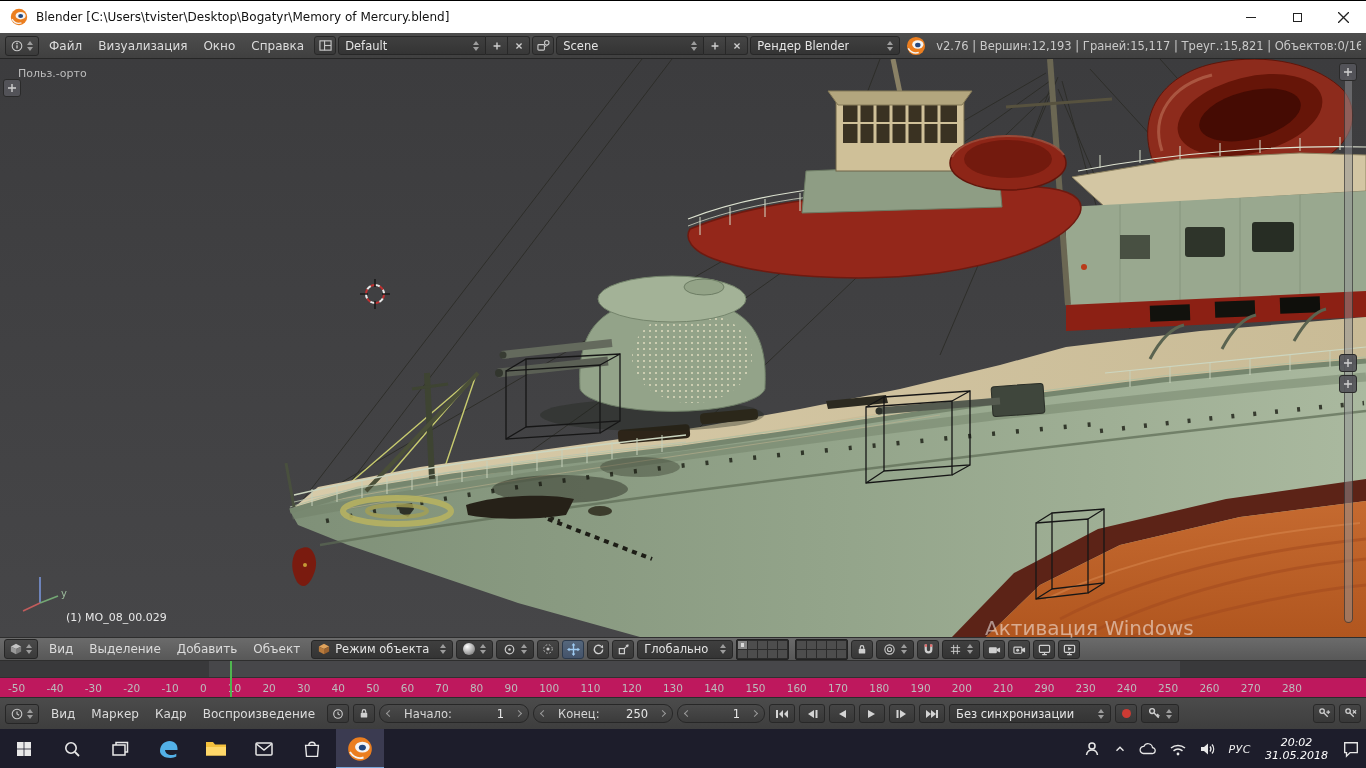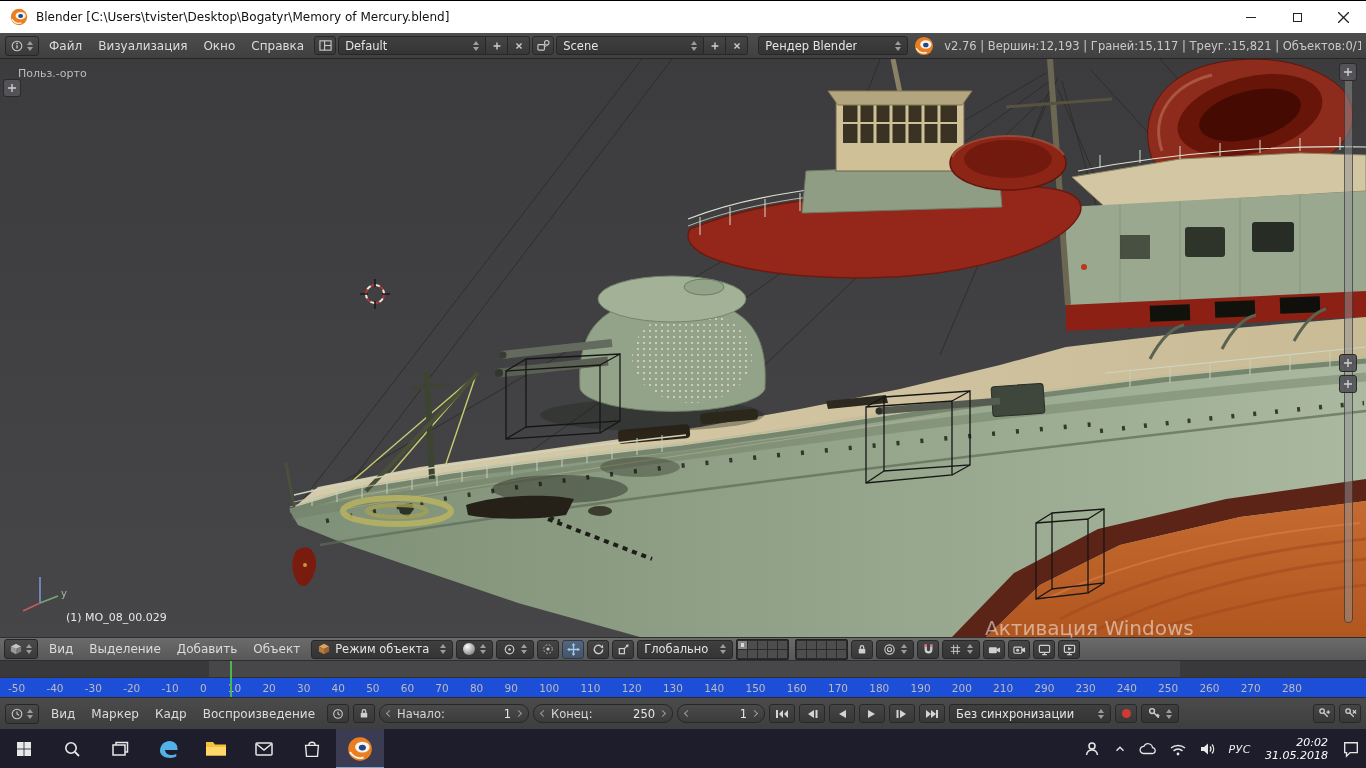--- a/index.html
+++ b/index.html
@@ -34,21 +34,21 @@
   .dd .val { overflow:hidden; }
   .updown { display:flex; flex-direction:column; gap:2px; margin-left:auto; }
   .tri-up   { width:0; height:0; border-left:3px solid transparent; border-right:3px solid transparent; border-bottom:4px solid #9d9d9d; }
   .tri-down { width:0; height:0; border-left:3px solid transparent; border-right:3px solid transparent; border-top:4px solid #9d9d9d; }
   .block { display:inline-flex; flex:none; }
   .block .dd { border-radius:3px 0 0 3px; }
   .block .btn { border-radius:0; border-left:none; }
   .block .btn:last-child { border-radius:0 3px 3px 0; }
 
   .numfield { height:19px; background:linear-gradient(#4a4a4a,#3b3b3b); border:1px solid #272727; border-radius:9px;
-              display:inline-flex; align-items:center; padding:0 7px; gap:5px; font-size:11.5px; color:#e6e6e6; flex:none; }
+              display:inline-flex; align-items:center; padding:0 7px; gap:12px; font-size:11.5px; color:#e6e6e6; flex:none; }
   .numfield .lbl { color:#d6d6d6; }
   .numfield .val { margin-left:auto; }
   .chev { width:5px; height:5px; border-left:1.4px solid #9a9a9a; border-bottom:1.4px solid #9a9a9a; flex:none; }
   .chev.l { transform:rotate(45deg); }
   .chev.r { transform:rotate(225deg); }
 
   .ball { width:12px; height:12px; border-radius:50%; background:radial-gradient(circle at 35% 30%, #ffffff, #8a8a8a 75%); flex:none; }
   .stats { flex:1; overflow:hidden; white-space:nowrap; font-size:11.5px; color:#c9c9c9; margin-left:4px; }
 
   .layers { display:flex; gap:6px; flex:none; }
@@ -65,38 +65,38 @@
   .viewport svg.scene { position:absolute; left:0; top:0; }
   .vp-label  { position:absolute; left:18px; top:8px;  font-size:11px; color:#bdbdbd; }
   .vp-object { position:absolute; left:66px; top:552px; font-size:11px; color:#e8e8e8; }
   .axis-y-label { position:absolute; left:61px; top:529px; font-size:10px; color:#9dbd9d; }
   .scrollbar-v { position:absolute; right:13px; top:16px; width:9px; height:548px; background:rgba(145,145,150,.5); border:1px solid rgba(25,25,25,.55); border-radius:5px; }
   .plus-tab { position:absolute; width:18px; height:18px; background:rgba(85,85,90,.92); border:1px solid #2a2a2a; border-radius:3px; display:flex; align-items:center; justify-content:center; }
 
   
   .tl-canvas { position:absolute; top:660px; left:0; width:100%; height:16px; background:#39393b; z-index:2; }
   .tl-range  { position:absolute; left:209px; top:0; width:971px; height:16px; background:#47474a; }
-  .tl-ruler  { position:absolute; top:676px; left:0; width:100%; height:20px; background:#1d4ed8; border-top:1px solid #303030;
+  .tl-ruler  { position:absolute; top:676px; left:0; width:100%; height:20px; background:#be185d; border-top:1px solid #303030;
                display:flex; justify-content:space-between; align-items:center; padding:0 64px 0 8px; z-index:2; }
   .rnum { font-size:10.5px; color:#bcbcbc; }
   .frame-cursor { position:absolute; left:230px; top:660px; width:2px; height:36px; background:#4fb54f; z-index:4; }
 
   
   .watermark { position:absolute; left:985px; top:615px; z-index:60; pointer-events:none; }
   .wm1 { font-size:20px; color:rgba(255,255,255,.5); }
   .wm2,.wm3 { font-size:12.5px; color:rgba(255,255,255,.42); margin-top:5px; }
 
   
   .taskbar { position:absolute; top:728px; left:0; width:100%; height:40px; background:#1d1d2b; display:flex; align-items:stretch; z-index:70; }
   .tb-btn { width:48px; display:flex; align-items:center; justify-content:center; flex:none; }
   .tb-btn.active { background:#3b3b51; box-shadow:inset 0 -2px 0 #7aa7d8; }
   .tray { display:flex; align-items:center; flex:none; padding-right:0;font-style:italic; }
   .tray-item { display:flex; align-items:center; justify-content:center; height:40px; padding:0 6px; color:#f0f0f0; }
   .lang { font-size:11px; letter-spacing:.5px; }
-  .clock { display:flex; flex-direction:column; align-items:flex-end; justify-content:center; font-size:11px; line-height:13px; color:#fff; padding:0 8px; }
+  .clock { display:flex; flex-direction:column; align-items:center; justify-content:center; font-size:11px; line-height:13px; color:#fff; padding:0 8px; }
   .i { display:block; }
 </style>
 </head>
 <body>
 
 <div class="window">
 
   <div class="titlebar">
     <span class="appicon">
       <svg class="i" width="18" height="18" viewBox="0 0 22 22">
@@ -183,21 +183,21 @@
           <svg class="i" width="12" height="12" viewBox="0 0 14 14">
             <path d="M7,3 V11 M3,7 H11" stroke="#cfcfcf" stroke-width="1.6"></path>
           </svg>
         </span>
       <span class="btn">
           <svg class="i" width="12" height="12" viewBox="0 0 14 14">
             <path d="M4,4 L10,10 M10,4 L4,10" stroke="#cfcfcf" stroke-width="1.5"></path>
           </svg>
         </span>
     </span>
-    <span class="dd" style="width:150px; margin-left:8px">
+    <span class="dd" style="width:150px; ">
       <span class="val">Рендер Blender</span>
       <span class="updown">
           <i class="tri-up"></i>
           <i class="tri-down"></i>
         </span>
     </span>
     <span style="margin:0 4px; flex:none">
       <svg class="i" width="20" height="20" viewBox="0 0 22 22">
           <circle cx="11" cy="11" r="10" fill="#eb7e1f"></circle>
           <ellipse cx="13" cy="9.4" rx="6.2" ry="4.6" fill="#f4f4f4"></ellipse>

